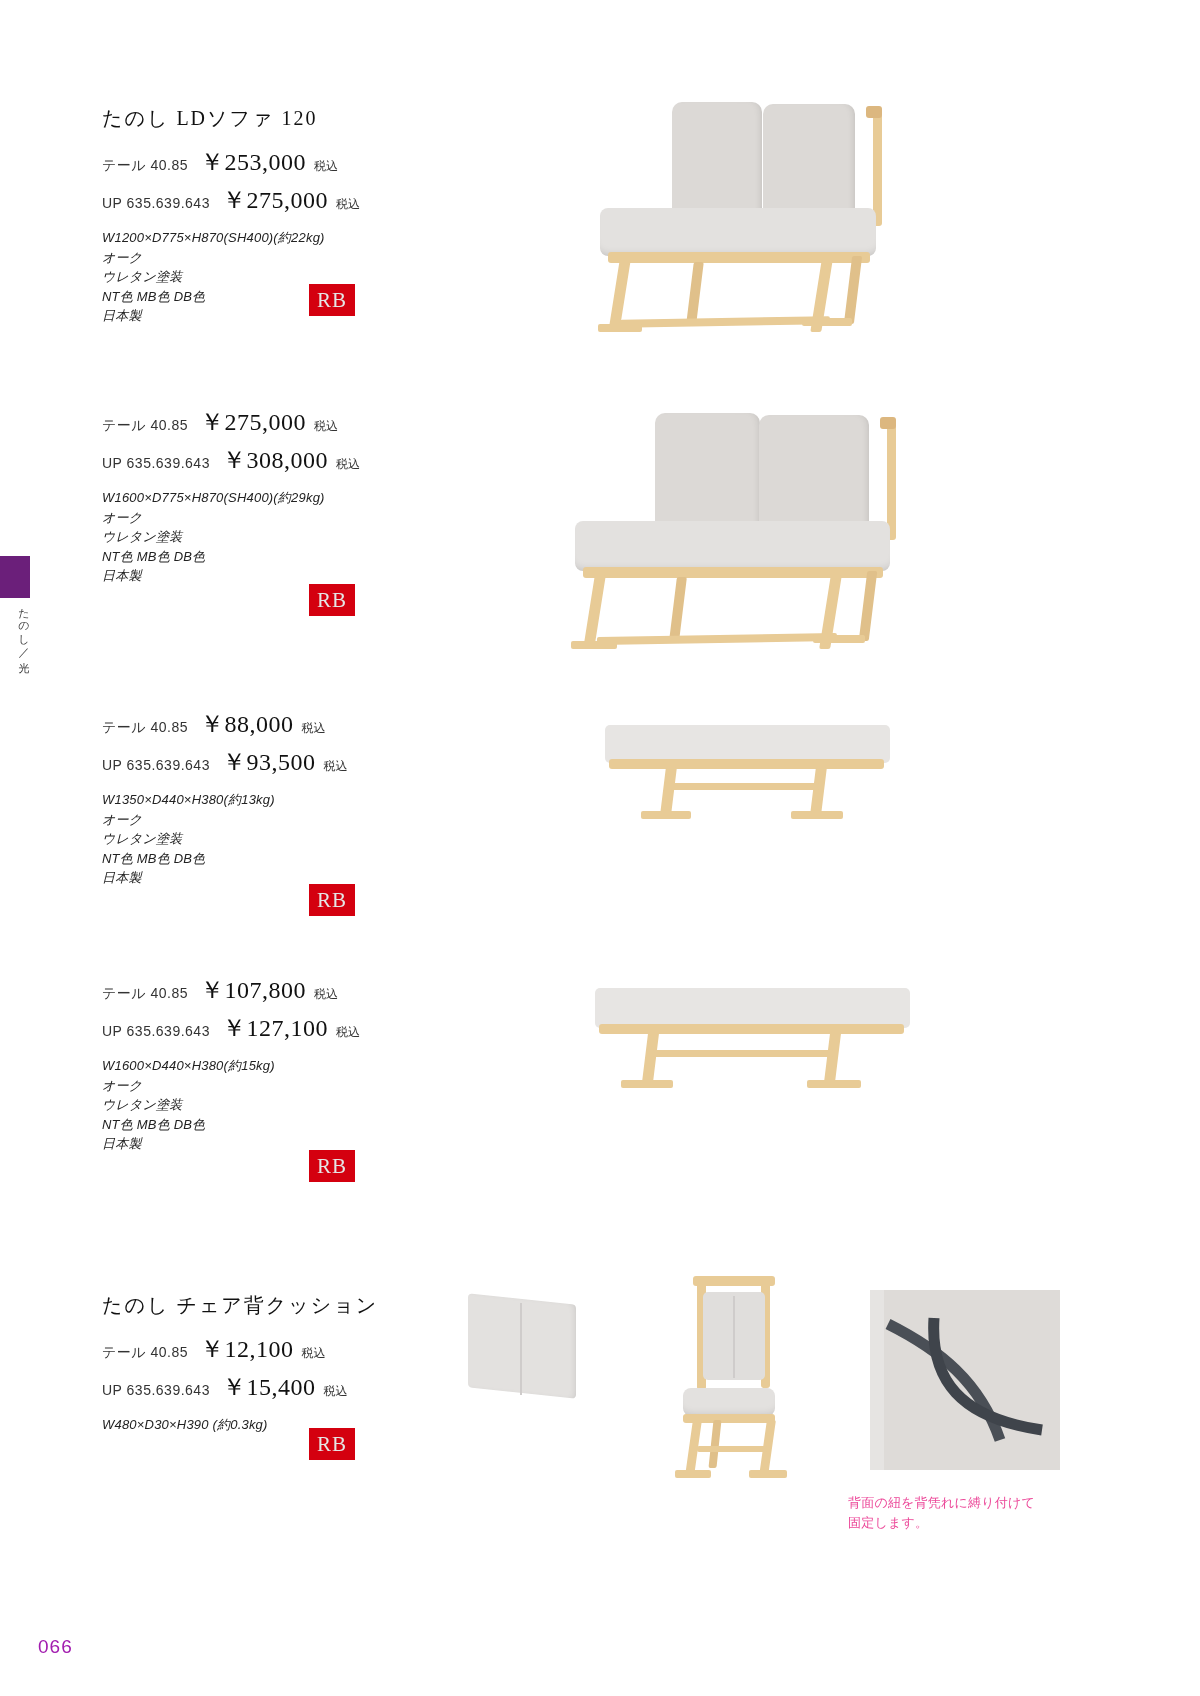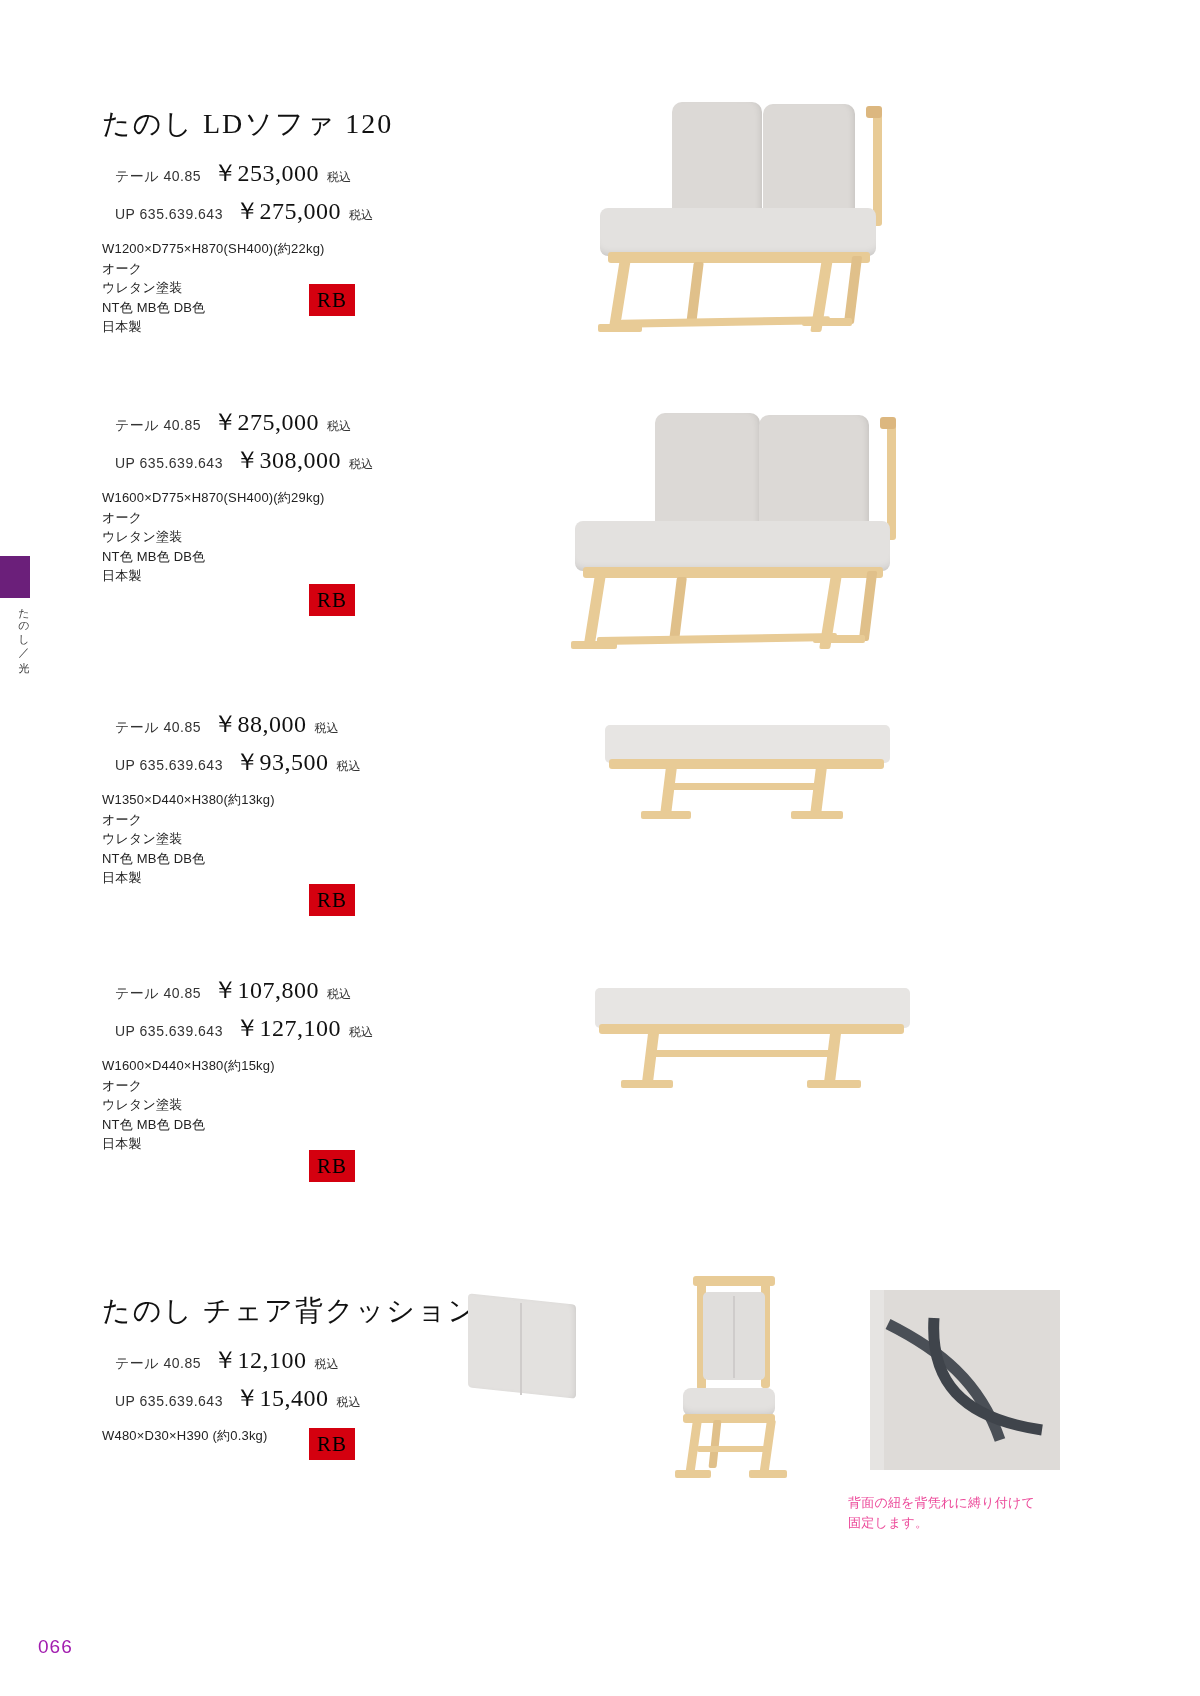--- a/index.html
+++ b/index.html
@@ -52,32 +52,31 @@
     letter-spacing: 1px;
   }
 
   
   .product {
     position: absolute;
     left: 102px;
   }
   .p-title {
     font-family: "Liberation Serif", serif;
-    font-size: 28px;
+    font-size: 20px;
     letter-spacing: 2px;
     color: #111;
     margin: 0 0 14px 0;
     white-space: nowrap;
   }
   .price-row {
     display: flex;
     align-items: baseline;
     margin-bottom: 6px;
     white-space: nowrap;
-    margin-left: 13px;
   }
   .price-row .grade {
     font-size: 14px;
     color: #333;
     margin-right: 12px;
     letter-spacing: 0.5px;
   }
   .price-row .amount {
     font-family: "Liberation Serif", serif;
     font-size: 24px;
@@ -90,30 +89,31 @@
     margin-left: 8px;
   }
   .price-row.second {
     margin-bottom: 12px;
   }
   .spec {
     font-size: 13px;
     line-height: 1.5;
     color: #222;
     letter-spacing: 0.2px;
+    font-style: italic;
   }
   .spec div { white-space: nowrap; }
 
   
   .rb-badge {
     position: absolute;
     width: 46px;
     height: 32px;
     background: #d4000f;
-    color: #000000;
+    color: #e5e5e5;
     font-family: "Liberation Serif", serif;
     font-size: 21px;
     letter-spacing: 1px;
     display: flex;
     align-items: center;
     justify-content: center;
   }
 
   
   .photo { position: absolute; }

